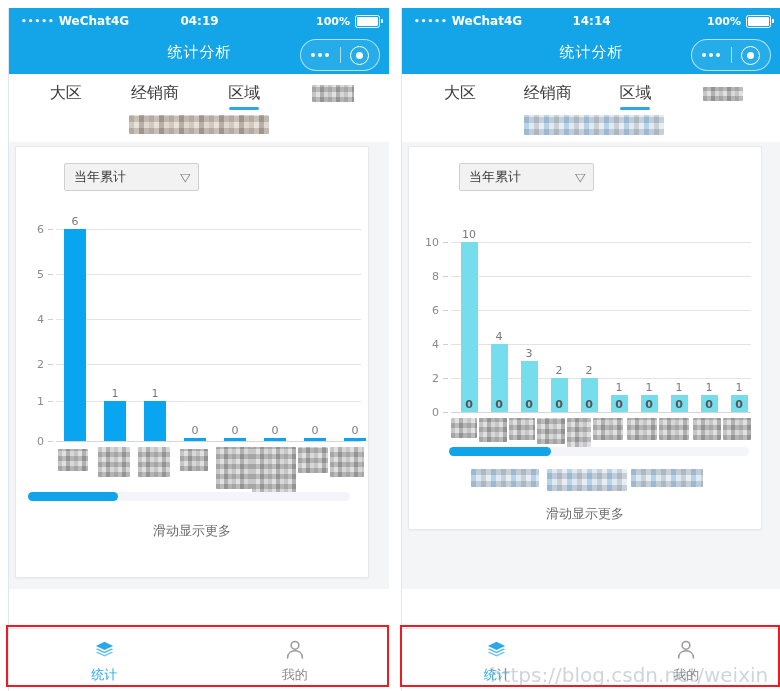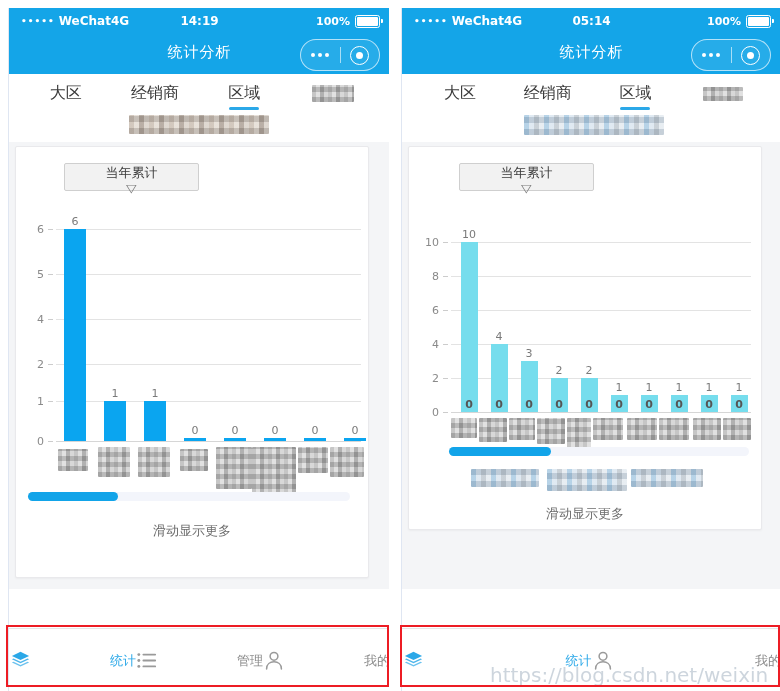--- a/index.html
+++ b/index.html
@@ -105,21 +105,21 @@
 
   
   .page-bg{position:relative;background:#f4f5f7;}
   .card{
     position:relative;background:#ffffff;border:1px solid #e9e9ec;
     border-radius:2px;box-shadow:0 1px 2px rgba(0,0,0,.04);
   }
   .select-box{
     position:absolute;display:flex;align-items:center;justify-content:space-between;
     background:#f2f2f2;border:1px solid #cfcfcf;border-radius:2px;
-    padding:0 9px;box-sizing:border-box;flex-direction:column;
+    padding:0 9px;box-sizing:border-box;
   }
   .select-box .sel-label{font-size:13px;color:#3b3b3b;}
   .select-box .sel-chevron{font-size:11px;color:#7a7a7a;transform:scaleX(1.25);}
 
   
   .chart{position:absolute;}
   .plot{position:absolute;}
   .gridline{position:absolute;height:1px;background:#e3e3e3;left:0;right:0;}
   .axisline{position:absolute;height:1px;background:#d6d6d6;left:0;right:0;}
   .ytick{
@@ -147,21 +147,21 @@
     position:absolute;left:0;right:0;text-align:center;
     font-size:13px;color:#6d6d6d;
   }
 
   
   .tabbar{
     position:absolute;left:0;right:0;bottom:0;height:62px;
     background:#ffffff;border-top:1px solid #e6e6e6;
     display:flex;align-items:center;
   }
-  .tabitem{flex:1;text-align:center;display:flex;flex-direction:row;align-items:center;justify-content:space-between;gap:8px;}
+  .tabitem{flex:1;text-align:center;display:flex;flex-direction:column;align-items:center;justify-content:space-between;gap:8px;}
   .tabitem .ti-label{font-size:13px;color:#8a8a8a;line-height:1;}
   .tabitem.active .ti-label{color:#2BA8E8;}
   .tabicon{width:22px;height:20px;display:flex;align-items:center;justify-content:center;}
   .redbox{position:absolute;border:2px solid #ED1C24;box-sizing:border-box;}
   .watermark{
     position:absolute;font-size:20px;color:rgba(130,150,170,.40);
     white-space:nowrap;pointer-events:none;
   }
 </style>
 </head>
@@ -170,21 +170,21 @@
 <div class="stage">
 
   <div class="phone left">
     <div class="phone-inner">
 
       <div class="statusbar">
         <div class="sb-left">
           <span class="sb-dots">•••••</span>
           <span class="sb-carrier">WeChat4G</span>
         </div>
-        <div class="sb-time">14:19</div>
+        <div class="sb-time">04:19</div>
         <div class="sb-right">
           <span class="sb-batt-text">100%</span>
           <span class="batt">
               <i></i>
             </span>
         </div>
       </div>
 
       <div class="titlebar">
         <div class="title-text">统计分析</div>
@@ -303,56 +303,41 @@
             <svg width="21" height="18" viewBox="0 0 24 22" aria-hidden="true">
               <path d="M12 1 L22.5 6 L12 11 L1.5 6 Z" fill="#2BA8E8"></path>
               <path d="M12 13.2 L20.6 9.1 L22.5 10 L12 15 L1.5 10 L3.4 9.1 Z" fill="#2BA8E8" opacity="0.85"></path>
               <path d="M12 17.2 L20.6 13.1 L22.5 14 L12 19 L1.5 14 L3.4 13.1 Z" fill="#2BA8E8" opacity="0.7"></path>
             </svg>
           </span>
           <span class="ti-label">统计</span>
         </div>
         <div class="tabitem">
           <span class="tabicon">
-            <svg width="20" height="17" viewBox="0 0 22 18" aria-hidden="true">
-              <g fill="#9a9a9a">
-                <circle cx="2" cy="2.5" r="1.6"></circle>
-                  <rect x="6" y="1.5" width="15" height="2" rx="1"></rect>
-                <circle cx="2" cy="9" r="1.6"></circle>
-                  <rect x="6" y="8" width="15" height="2" rx="1"></rect>
-                <circle cx="2" cy="15.5" r="1.6"></circle>
-                  <rect x="6" y="14.5" width="15" height="2" rx="1"></rect>
-              </g>
-            </svg>
-          </span>
-          <span class="ti-label">管理</span>
-        </div>
-        <div class="tabitem">
-          <span class="tabicon">
             <svg width="20" height="19" viewBox="0 0 20 20" aria-hidden="true">
               <circle cx="10" cy="5.6" r="4.1" fill="none" stroke="#9a9a9a" stroke-width="1.6"></circle>
               <path d="M2.2 19 C2.2 13.6 6 11.4 10 11.4 C14 11.4 17.8 13.6 17.8 19" fill="none" stroke="#9a9a9a" stroke-width="1.6" stroke-linecap="round"></path>
             </svg>
           </span>
           <span class="ti-label">我的</span>
         </div>
       </div>
     </div>
     <div class="redbox" style="left:6px;top:625px;width:383px;height:62px;"></div>
   </div>
 
   <div class="phone right">
     <div class="phone-inner">
 
       <div class="statusbar">
         <div class="sb-left">
           <span class="sb-dots">•••••</span>
           <span class="sb-carrier">WeChat4G</span>
         </div>
-        <div class="sb-time">05:14</div>
+        <div class="sb-time">14:14</div>
         <div class="sb-right">
           <span class="sb-batt-text">100%</span>
           <span class="batt">
               <i></i>
             </span>
         </div>
       </div>
 
       <div class="titlebar">
         <div class="title-text">统计分析</div>

